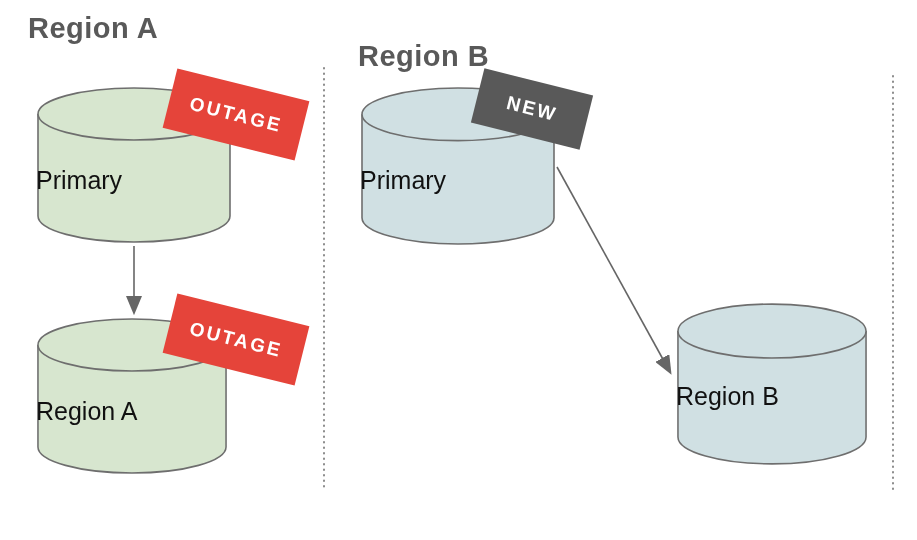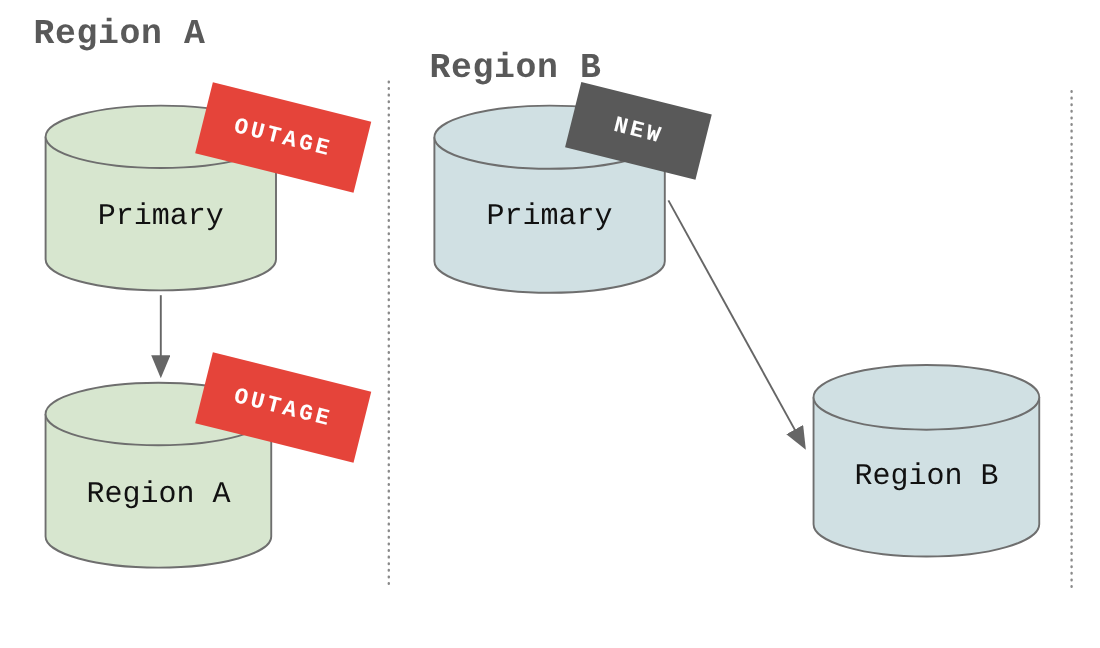--- a/index.html
+++ b/index.html
@@ -17,21 +17,20 @@
   html, body {
     width: 917px; height: 540px;
     background: var(--background);
     font-family: "Liberation Sans", sans-serif;
     overflow: hidden;
   }
   .canvas {
     position: relative;
     width: 917px; height: 540px;
     background: var(--background);
-    font-family: Liberation Mono, monospace;
   }
   .region-title {
     position: absolute;
     font-size: 29px;
     font-weight: 700;
     color: var(--title-gray);
     letter-spacing: 0.5px;
     z-index: 1;
   }
   .title-a { left: 28px; top: 12px; }
@@ -41,21 +40,20 @@
   .cyl svg { position: absolute; left: 0; top: 0; width: 100%; height: 100%; overflow: visible; }
   .cyl path, .cyl ellipse {
     stroke: var(--cylinder-stroke);
     stroke-width: 1.6;
   }
   .cyl.green path, .cyl.green ellipse { fill: var(--cylinder-green); }
   .cyl.blue path,  .cyl.blue ellipse  { fill: var(--cylinder-blue); }
   .cyl-label {
     position: absolute;
     left: 0; right: 0; top: 80px;
-    text-align: center;
     font-size: 25px;
     color: #111111;
     z-index: 2;
   }
 
   .overlay-svg {
     position: absolute;
     left: 0; top: 0;
     width: 917px; height: 540px;
     z-index: 2;

